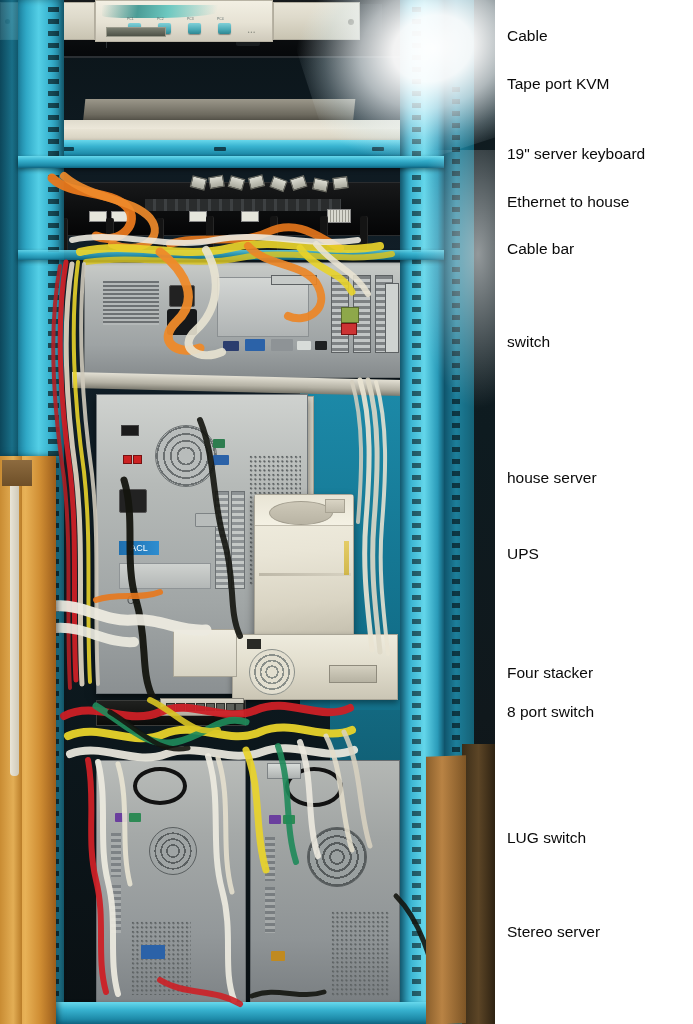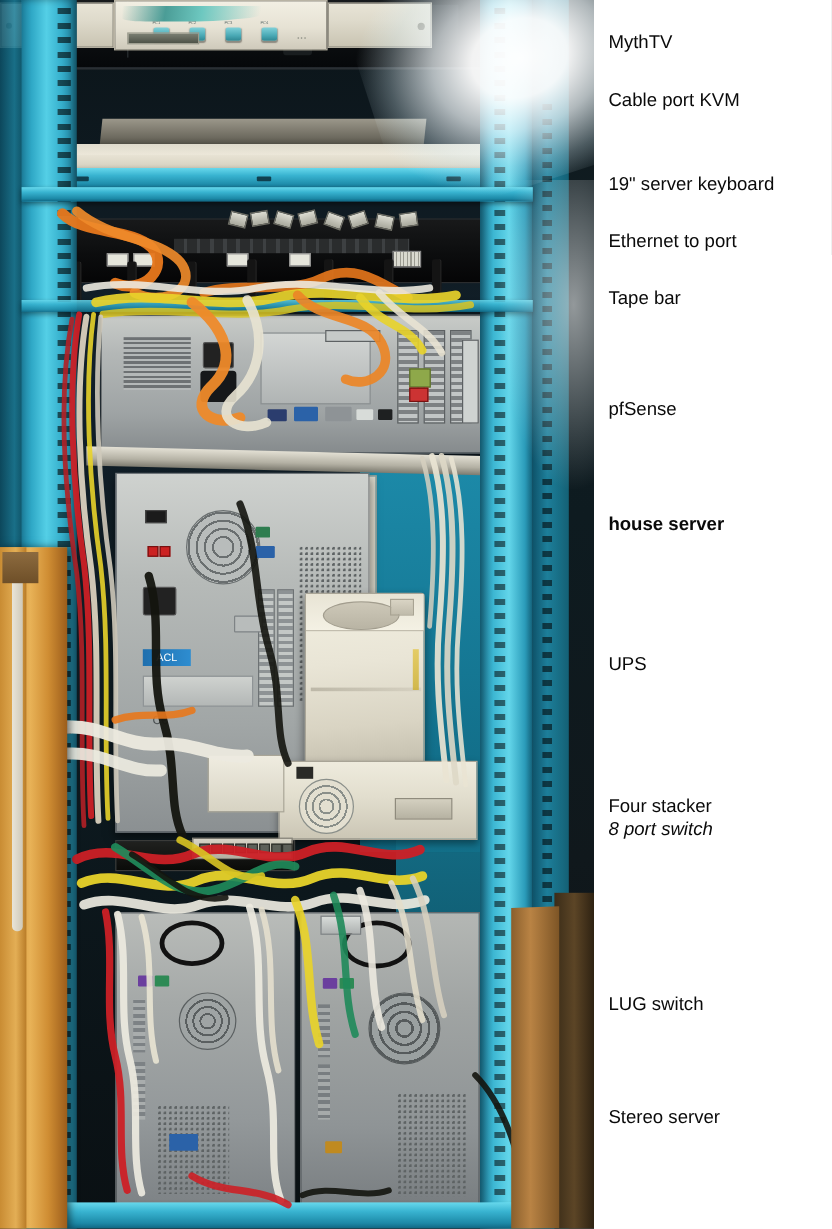--- a/index.html
+++ b/index.html
@@ -508,28 +508,28 @@
 
     <div id="wood-r"></div>
     <div id="wood-r2"></div>
 
     <div class="flare"></div>
     <div class="flare2"></div>
   </div>
 
   <div id="labels">
 
-    <div class="label" style="top:28px;">MythTV</div>
-    <div class="label" style="top:76px;">Cable port KVM</div>
+    <div class="label" style="top:28px;">Cable</div>
+    <div class="label" style="top:76px;">Tape port KVM</div>
     <div class="label" style="top:146px;">19" server keyboard</div>
-    <div class="label" style="top:194px;">Ethernet to port</div>
-    <div class="label" style="top:241px;">Tape bar</div>
-    <div class="label" style="top:334px;">pfSense</div>
-    <div class="label" style="top:430px;font-weight:bold;">house server</div>
+    <div class="label" style="top:194px;">Ethernet to house</div>
+    <div class="label" style="top:241px;">Cable bar</div>
+    <div class="label" style="top:334px;">switch</div>
+    <div class="label" style="top:470px;">house server</div>
     <div class="label" style="top:546px;text-align:right;">UPS</div>
     <div class="label" style="top:665px;">Four stacker</div>
-    <div class="label" style="top:684px;font-style:italic;">8 port switch</div>
+    <div class="label" style="top:704px;">8 port switch</div>
     <div class="label" style="top:830px;">LUG switch</div>
     <div class="label" style="top:924px;">Stereo server</div>
 
   </div>
 
 </div>
 
 </body></html>

